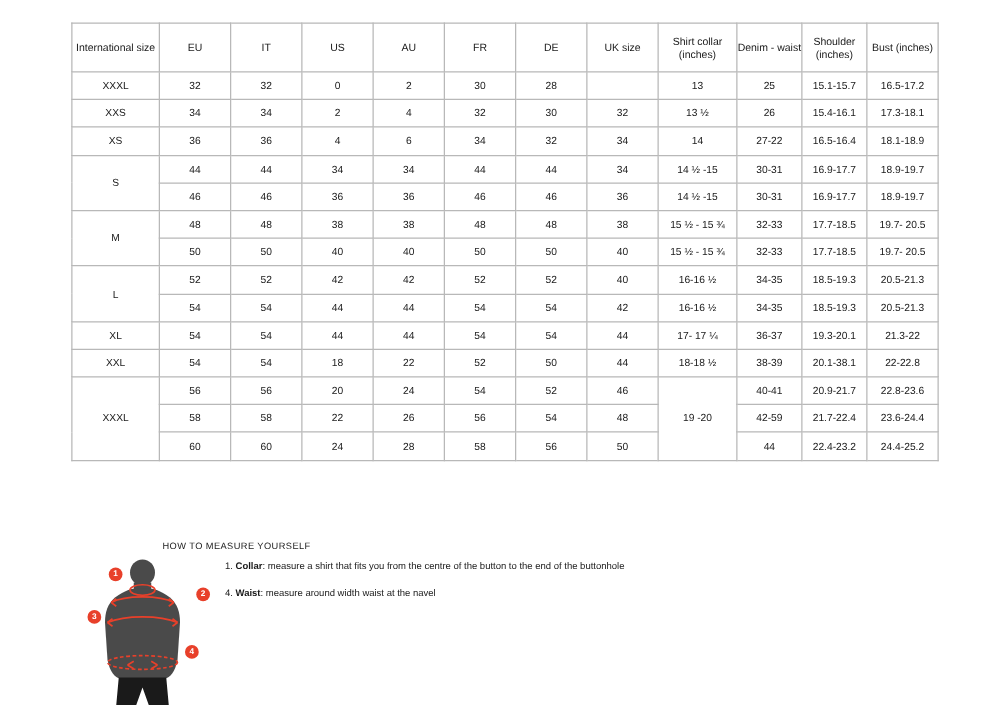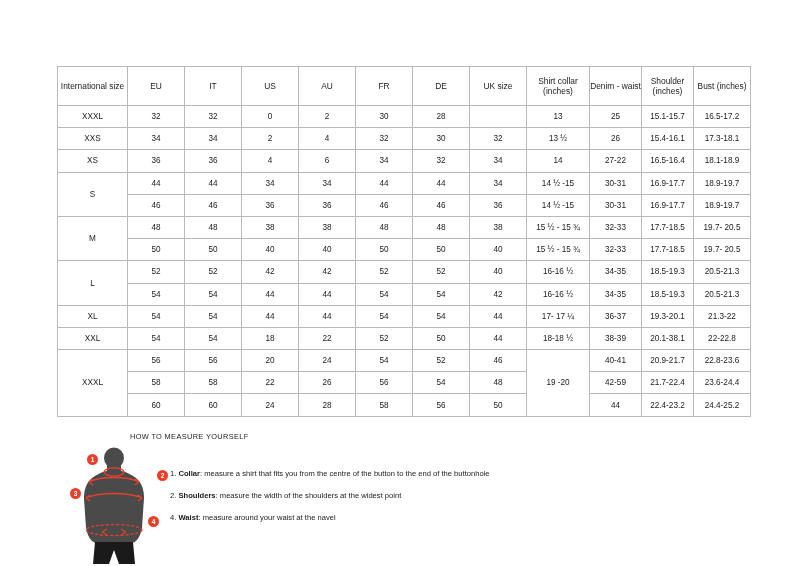--- a/index.html
+++ b/index.html
@@ -15,21 +15,20 @@
     position: relative;
     overflow: hidden;
   }
   #size-table {
     position: absolute;
     left: 57px;
     top: 18px;
     width: 673px;
     border-collapse: collapse;
     table-layout: fixed;
-    margin-top: 48px;
   }
   #size-table td, #size-table th {
     border: 1px solid #b8b8b8;
     font-size: 8.2px;
     font-weight: normal;
     text-align: center;
     vertical-align: middle;
     padding: 0;
     height: 21.2px;
     color: #1a1a1a;
@@ -63,24 +62,23 @@
   }
   #figure-wrap {
     position: absolute;
     left: 62px;
     top: 446px;
     width: 110px;
     height: 118px;
   }
   #instructions {
     position: absolute;
-    left: 170px;
+    left: 180px;
     top: 448px;
     width: 480px;
-    margin-top: 21px;
   }
   .instr-line {
     font-size: 7.6px;
     line-height: 1.35;
     margin-bottom: 11.5px;
     color: #1a1a1a;
   }
   .instr-line .num { color: #1a1a1a; }
   .instr-line b { font-weight: bold; }
   .marker {
@@ -353,15 +351,14 @@
     <path d="M64 86 l-5 -3 M64 86 l-5 3" fill="none" stroke="#e8402a" stroke-width="1.3"></path>
   </svg>
   <div class="marker" style="left:25px; top:8px;">1</div>
   <div class="marker" style="left:95px; top:24px;">2</div>
   <div class="marker" style="left:8px; top:42px;">3</div>
   <div class="marker" style="left:86px; top:70px;">4</div>
 </div>
 
 <div id="instructions">
     <div class="instr-line"><span class="num">1. </span><b>Collar</b><span>: measure a shirt that fits you from the centre of the button to the end of the buttonhole</span></div>
-    <div class="instr-line"><span class="num">2. </span><b>Shoulders</b><span>: measure the width of the shoulders at the widest point</span></div>
-    <div class="instr-line"><span class="num">4. </span><b>Waist</b><span>: measure around your waist at the navel</span></div>
+    <div class="instr-line"><span class="num">4. </span><b>Waist</b><span>: measure around width waist at the navel</span></div>
   </div>
 
 </body></html>

